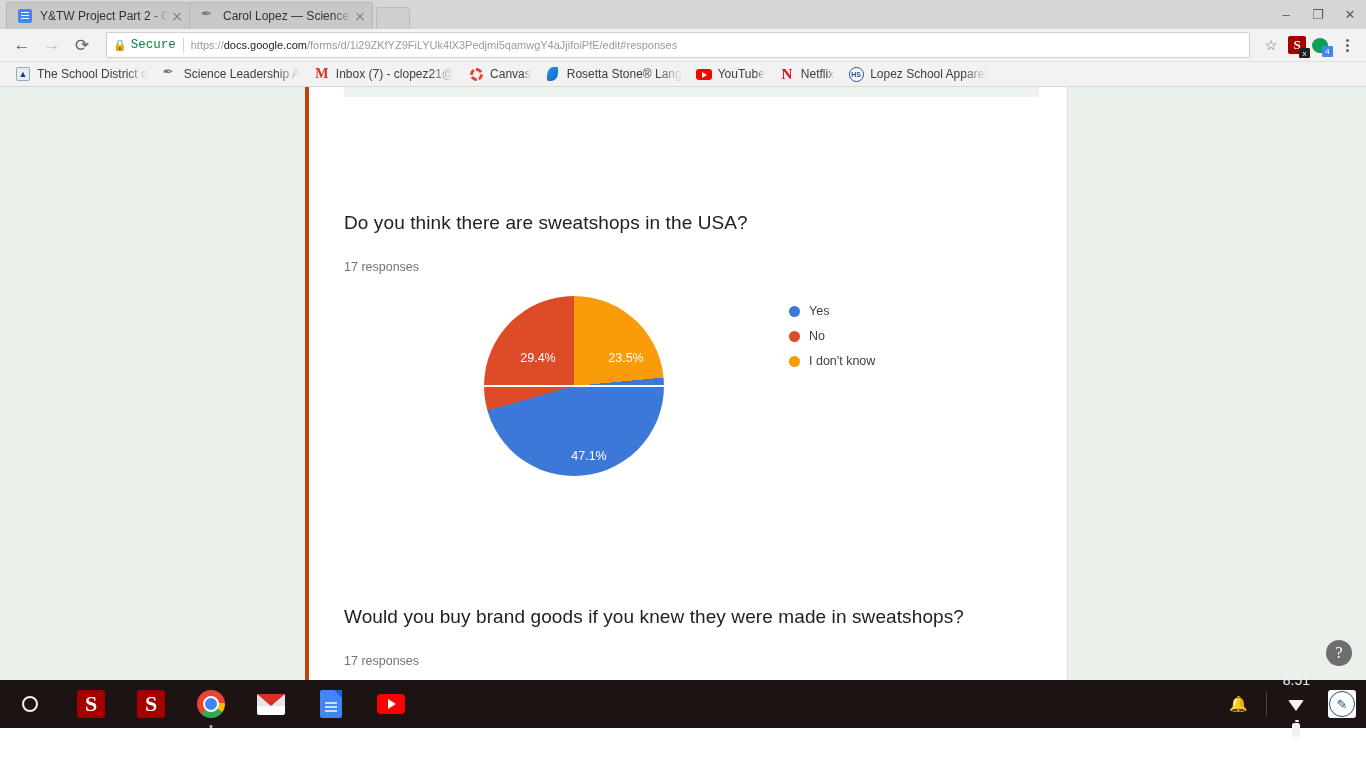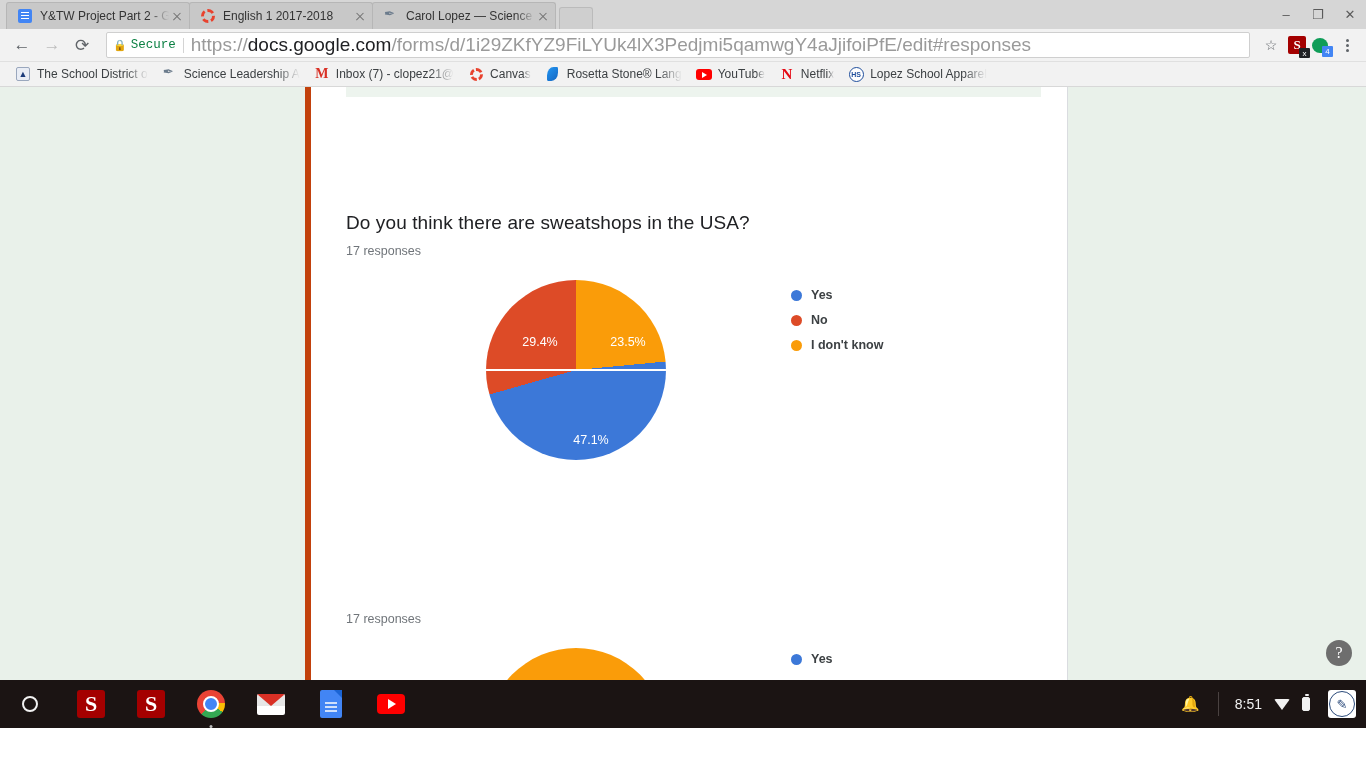--- a/index.html
+++ b/index.html
@@ -135,21 +135,21 @@
     border-radius: 2px;
     margin: 0 6px 0 8px;
     display: flex;
     align-items: center;
     padding: 0 6px;
     overflow: hidden;
   }
   .lock { color: #0b8043; font-size: 11px; margin-right: 4px; }
   .secure-label { color: #0b8043; font-size: 12.5px; margin-right: 7px; font-family: Liberation Mono, monospace; }
   .omnibox .divider { width: 1px; height: 15px; background: #d4d4d4; margin-right: 7px; }
-  .url { font-size: 19px; color: #9a9a9a; white-space: nowrap; flex: 1 1 auto; overflow: hidden; }
+  .url { font-size: 11px; color: #9a9a9a; white-space: nowrap; flex: 1 1 auto; overflow: hidden; }
   .url .host { color: #202124; }
   .star {
     width: 22px; height: 22px; margin-left: 4px;
     display: flex; align-items: center; justify-content: center;
     color: #5f6368; font-size: 14px;
   }
   .ext-icons { display: flex; align-items: center; gap: 6px; margin-left: 6px; }
   .ext-s {
     width: 18px; height: 18px; background: #a40000; border-radius: 2px;
     color: #fff; font-weight: bold; font-size: 13px;
@@ -231,21 +231,21 @@
     height: 593px;
     background: #e9f1ea;
     overflow: hidden;
   }
   .card {
     position: absolute;
     left: 305px; top: -8px;
     width: 763px;
     bottom: -20px;
     background: #ffffff;
-    border-left: 6px solid #c2410c;
+    border-left: 4px solid #c2410c;
     border-right: 1px solid #dadce0;
   }
   .resp-chip {
     position: absolute;
     left: 35px; top: 0px;
     width: 695px;
     height: 18px;
     background: #edf4ee;
     color: #202124;
     font-size: 12.5px;
@@ -258,42 +258,42 @@
   .q-title {
     font-size: 19px;
     color: #202124;
     font-weight: 400;
     line-height: 26px;
     letter-spacing: .1px;
   }
   .q-responses {
     font-size: 12.5px;
     color: #70757a;
-    margin-top: 8px;
+    margin-top: 24px;
   }
 
   .chart-area { position: relative; height: 230px; margin-top: 22px; }
   .pie-wrap { position: absolute; left: 140px; top: 0; }
   .pie {
     width: 180px; height: 180px;
     border-radius: 50%;
     position: relative;
   }
   .pie .slice-sep {
     position: absolute; left: 0; top: 0; width: 100%; height: 100%;
     border-radius: 50%;
   }
   .pie-label {
     position: absolute;
     color: #fff;
     font-size: 12.5px;
     white-space: nowrap;
     transform: translate(-50%, -50%);
   }
-  .legend { position: absolute; left: 445px; top: 8px; font-weight: bold; }
+  .legend { position: absolute; left: 445px; top: 8px; }
   .legend-item { display: flex; align-items: center; margin-bottom: 11px; }
   .legend-dot { width: 11px; height: 11px; border-radius: 50%; margin-right: 9px; flex: 0 0 11px; }
   .legend-label { font-size: 12.5px; color: #3c4043; }
 
   .help-btn {
     position: absolute;
     right: 14px; bottom: 14px;
     width: 26px; height: 26px;
     border-radius: 50%;
     background: #6e6e6e;
@@ -341,21 +341,21 @@
       box-shadow: 0 4px 0 #cfe0fb, 0 8px 0 #cfe0fb; }
   .si-yt { width: 28px; height: 20px; background: #ff0000; border-radius: 4px; position: relative; }
   .si-yt::after { content:""; position:absolute; left:11px; top:5px;
       border-left: 8px solid #fff; border-top: 5px solid transparent; border-bottom: 5px solid transparent; }
   .running-dot { position:absolute; bottom:-9px; left:50%; transform:translateX(-50%);
       width:3px; height:3px; border-radius:50%; background:#bdbdbd; }
 
   .tray { position: absolute; right: 10px; top: 0; height: 48px; display: flex; align-items: center; gap: 0; }
   .tray-bell { color: #f1f1f1; font-size: 15px; padding: 0 12px; }
   .tray-sep { width: 1px; height: 24px; background: #4a4241; margin: 0 6px; }
-  .tray-group { display: flex; align-items: center; gap: 12px; padding: 0 10px; }
+  .tray-group { display: flex; align-items: center; gap: 12px; padding: 0 10px; flex-direction: column; }
   .tray-time { color: #f1f1f1; font-size: 14px; }
   .tray-wifi { width: 0; height: 0; border-left: 8px solid transparent; border-right: 8px solid transparent;
                border-top: 11px solid #f1f1f1; border-radius: 2px; }
   .tray-batt { width: 8px; height: 14px; border: 1.5px solid #f1f1f1; border-radius: 2px; background: #f1f1f1; position: relative; }
   .tray-batt::before { content:""; position:absolute; left:2px; top:-4px; width:4px; height:2px; background:#f1f1f1; border-radius:1px; }
   .tray-avatar { width: 28px; height: 28px; border-radius: 3px; background: #fff; margin-left: 8px;
       display:flex; align-items:center; justify-content:center; overflow:hidden; }
   .tray-avatar .av-inner { width: 26px; height: 26px; border-radius: 50%; border: 1.5px solid #2b4a7a;
       display:flex; align-items:center; justify-content:center; color:#2b4a7a; font-size: 13px; }
 </style>
@@ -365,27 +365,20 @@
 <div class="tabstrip">
 
   <div class="tab">
     <span class="favicon">
         <span class="fi-docs"></span>
       </span>
     <span class="tab-title">Y&amp;TW Project Part 2 - Go</span>
     <span class="tab-close"></span>
   </div>
 
-  <div class="tab">
-    <span class="favicon">
-        <span class="fi-canvas"></span>
-      </span>
-    <span class="tab-title">English 1 2017-2018</span>
-    <span class="tab-close"></span>
-  </div>
 
 
 
   <div class="tab">
     <span class="favicon">
         <span class="fi-sci"></span>
       </span>
     <span class="tab-title">Carol Lopez — Science L</span>
     <span class="tab-close"></span>
   </div>
@@ -515,20 +508,21 @@
           </div>
           <div class="legend-item">
             <span class="legend-dot" style="background:#fa9c09;"></span>
             <span class="legend-label">I don't know</span>
           </div>
         </div>
       </div>
     </div>
 
     <div class="question-block" style="top:525px;">
+      <div class="q-title">Would you buy brand goods if you knew they were made in sweatshops?</div>
       <div class="q-responses">17 responses</div>
 
       <div class="chart-area" style="margin-top:22px;">
         <div class="pie-wrap">
           <div class="pie" style="background: conic-gradient(from 0deg, #fa9c09 0deg 360deg);"></div>
         </div>
         <div class="legend" style="top:4px;">
           <div class="legend-item">
             <span class="legend-dot" style="background:#3c78d8;"></span>
             <span class="legend-label">Yes</span>

